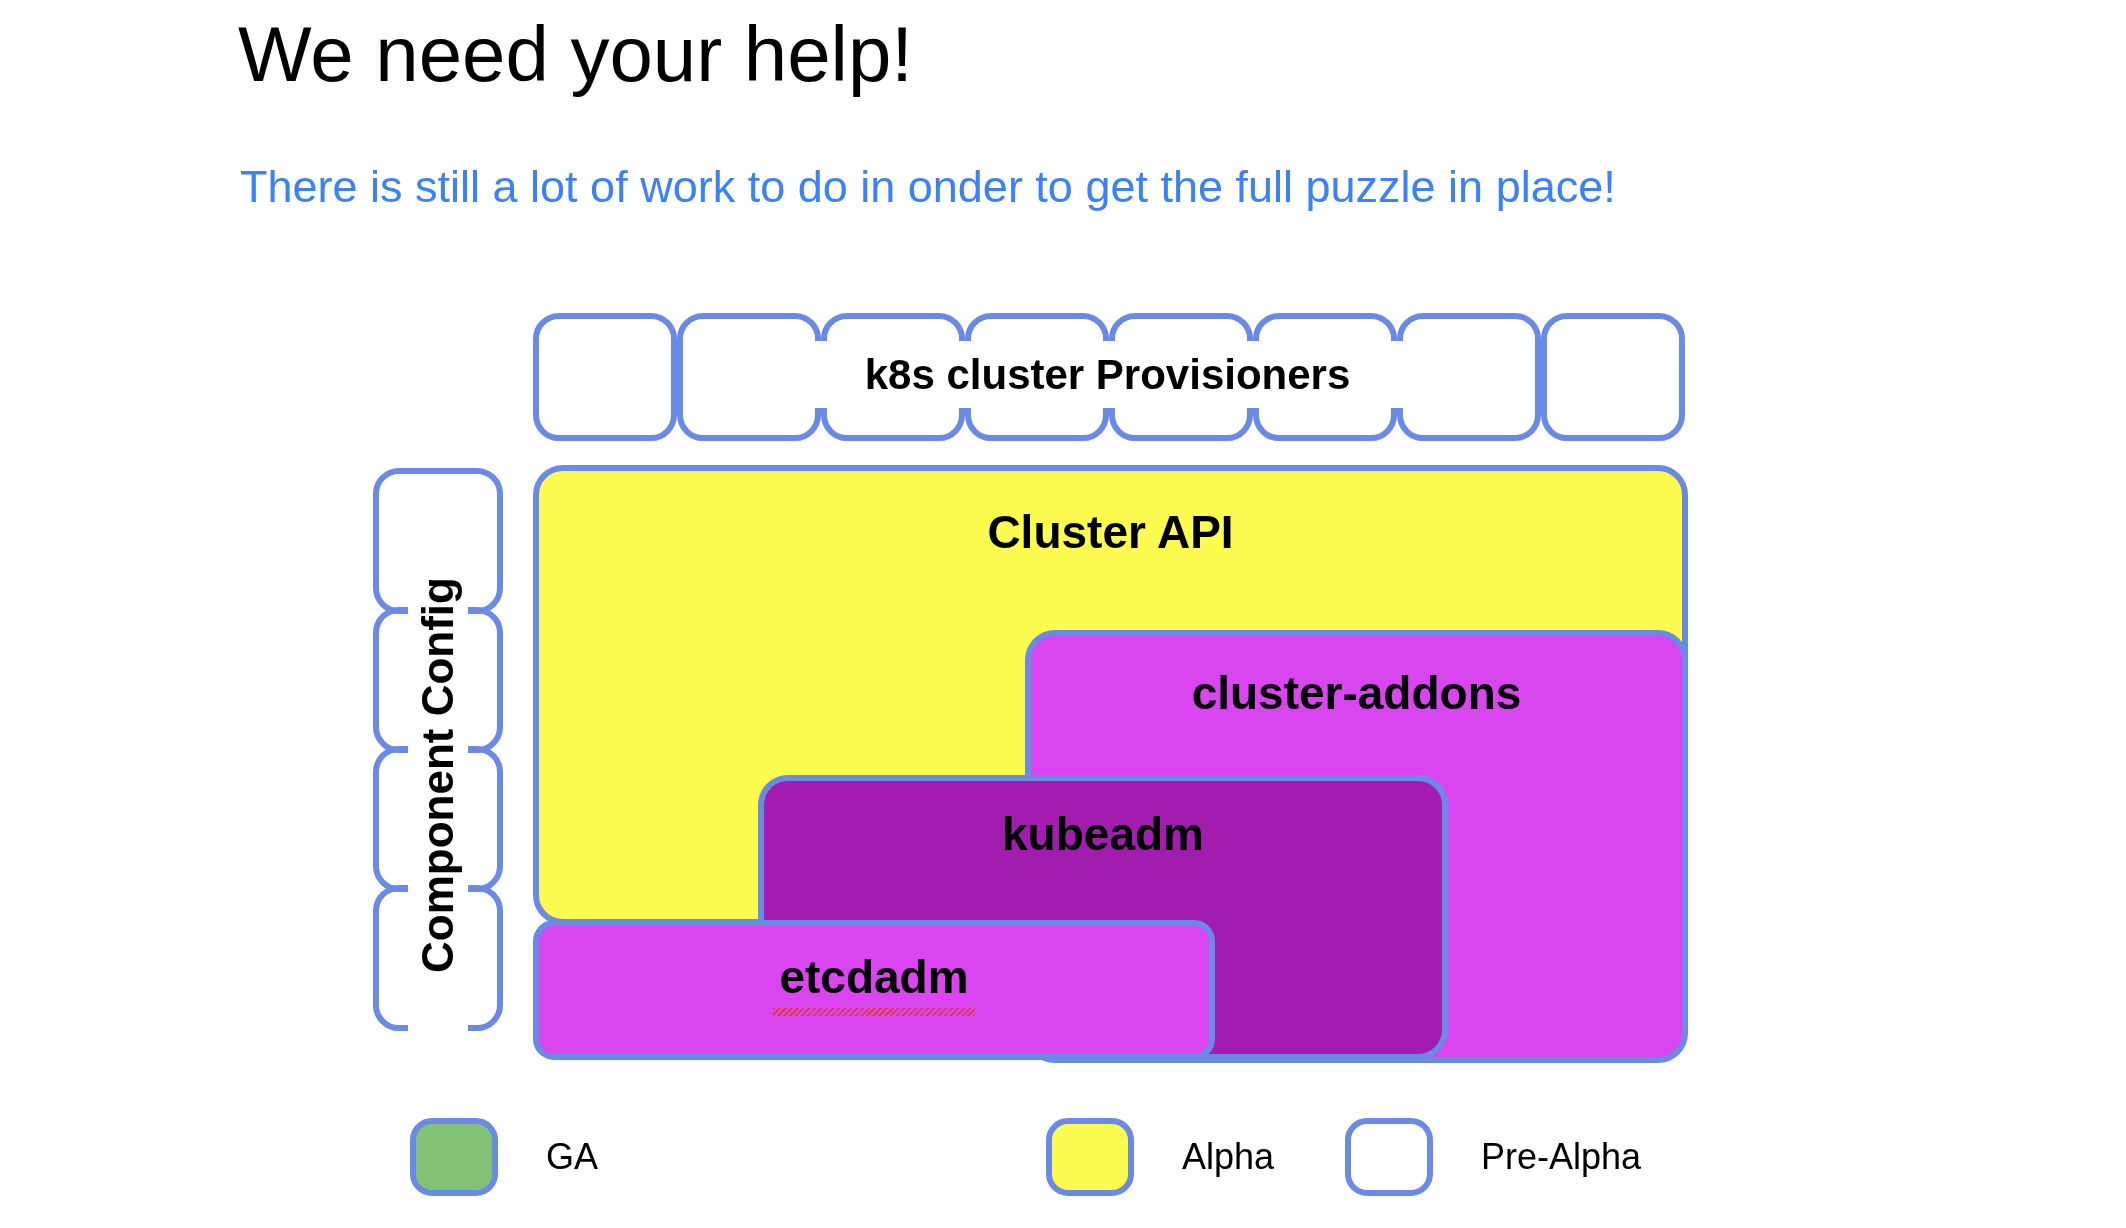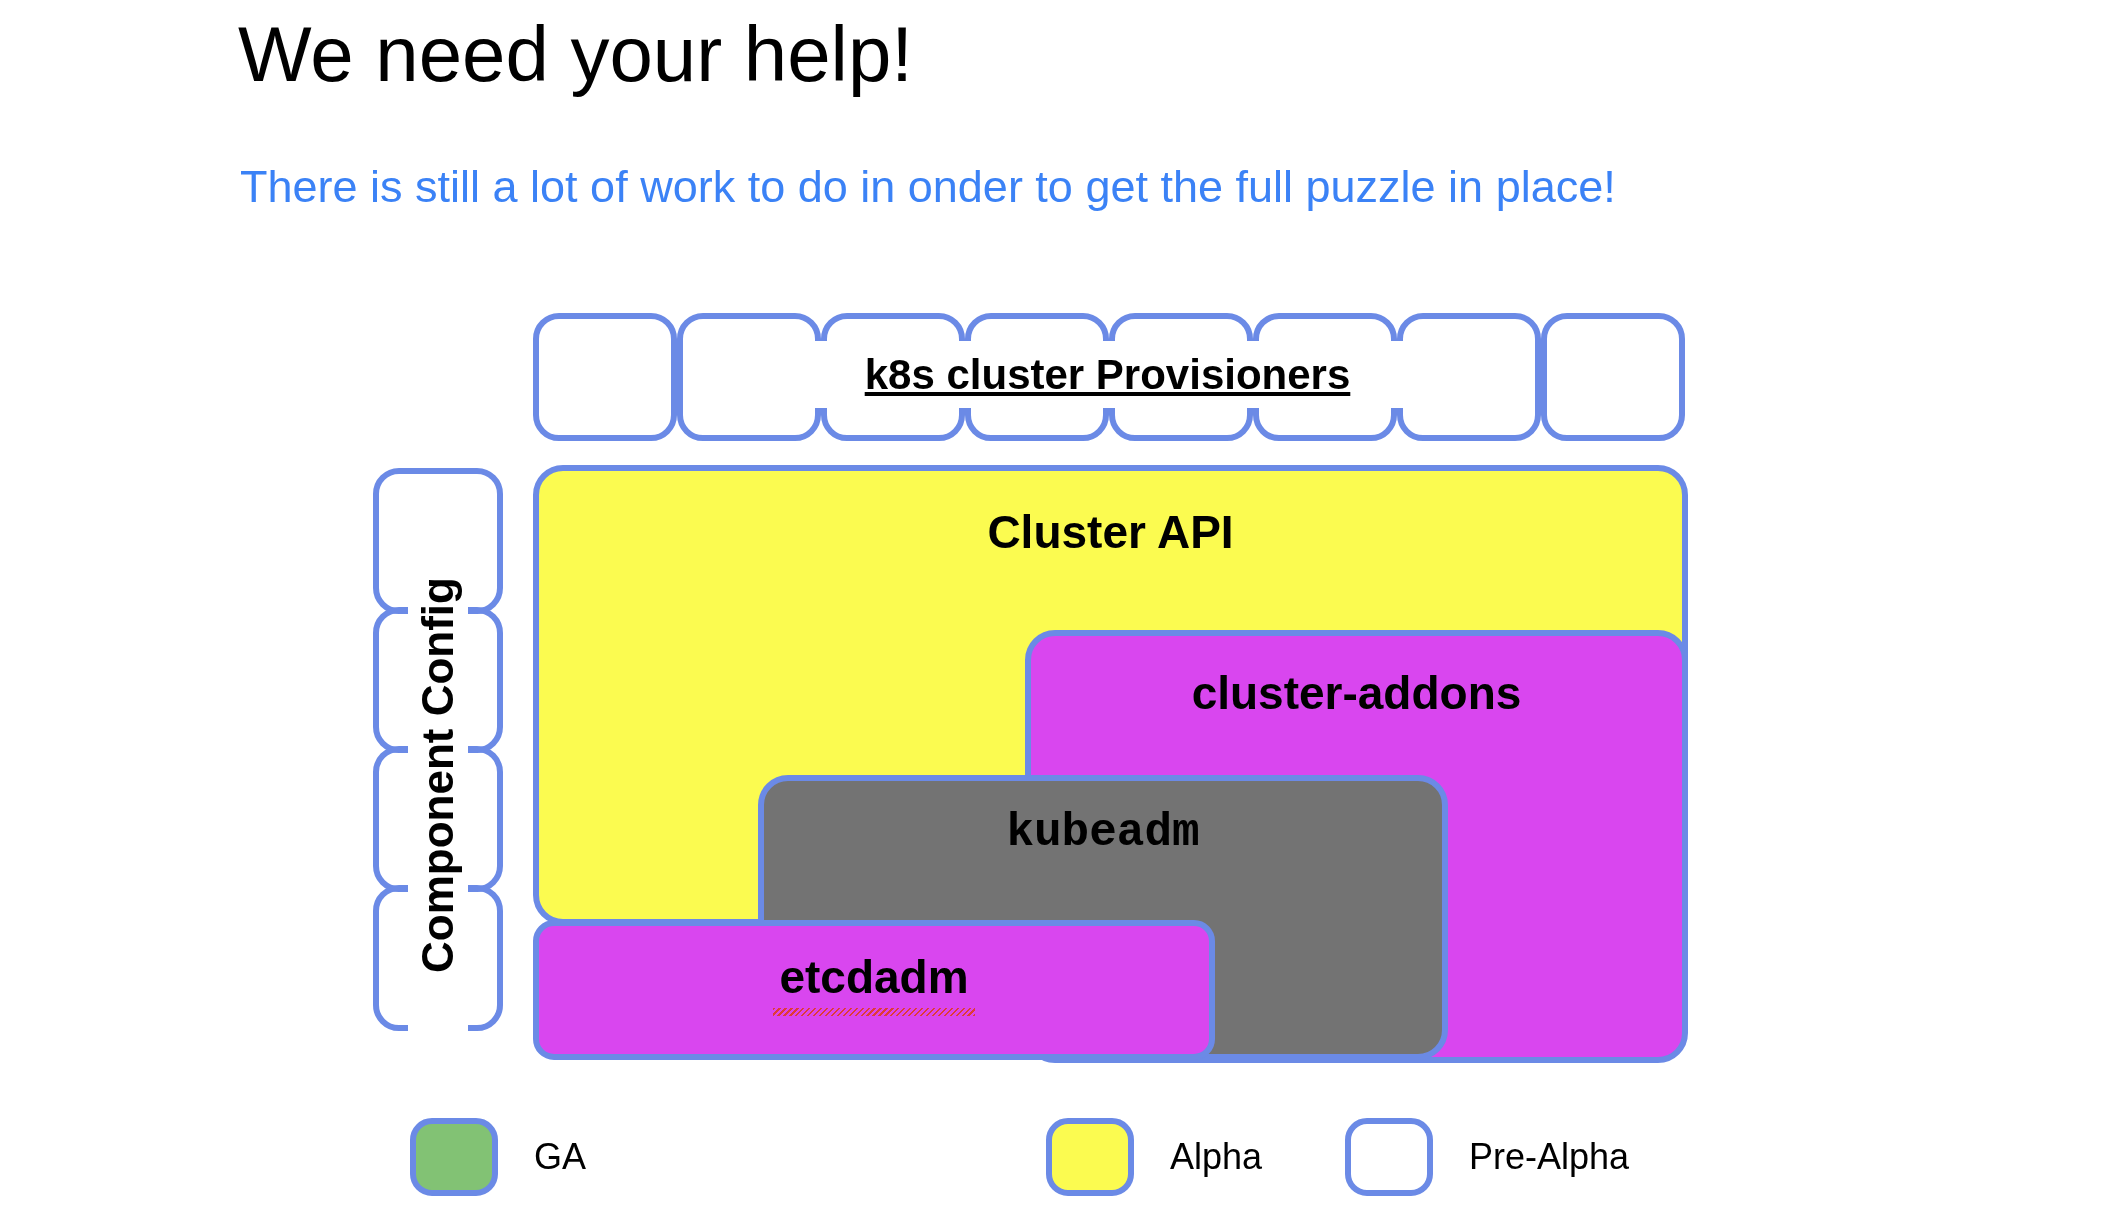--- a/index.html
+++ b/index.html
@@ -47,21 +47,21 @@
   .node {
     position: absolute;
     box-sizing: border-box;
     border: 6px solid #6B8AE6;
     border-radius: 26px;
     background: #ffffff;
     display: flex;
     align-items: flex-start;
     justify-content: center;
   }
-  .node.is-ga       { background: #737373; font-family: Liberation Mono, monospace; }
+  .node.is-ga       { background: #a21caf; }
   .node.is-alpha    { background: #FBFB50; }
   .node.is-prealpha { background: #d946ef; }
 
   .node-label {
     font-weight: bold;
     color: #000000;
     white-space: nowrap;
   }
 
   
@@ -80,21 +80,21 @@
     left: 735px;
     top: 341px;
     width: 745px;
     height: 67px;
     background: #ffffff;
     display: flex;
     align-items: center;
     justify-content: center;
     z-index: 40;
   }
-  .prov-banner .node-label { font-size: 42px; text-decoration: underline; }
+  .prov-banner .node-label { font-size: 42px; }
 
   
   .cc-stack { position: absolute; left: 373px; top: 468px; }
   .cc-box {
     position: absolute;
     left: 0;
     width: 130px;
     box-sizing: border-box;
     border: 6px solid #6B8AE6;
     border-radius: 26px;
@@ -175,21 +175,21 @@
     box-sizing: border-box;
     border: 6px solid #6B8AE6;
     border-radius: 22px;
     flex: none;
   }
   .legend-swatch.is-ga       { background: #82C274; }
   .legend-swatch.is-beta     { background: #E8962E; }
   .legend-swatch.is-alpha    { background: #FBFB50; }
   .legend-swatch.is-prealpha { background: #FFFFFF; }
   .legend-text {
-    margin-left: 36px;
+    margin-left: 48px;
     font-size: 36px;
     color: #000000;
     white-space: nowrap;
   }
 </style>
 </head>
 <body>
 
 <div id="slide">
 

